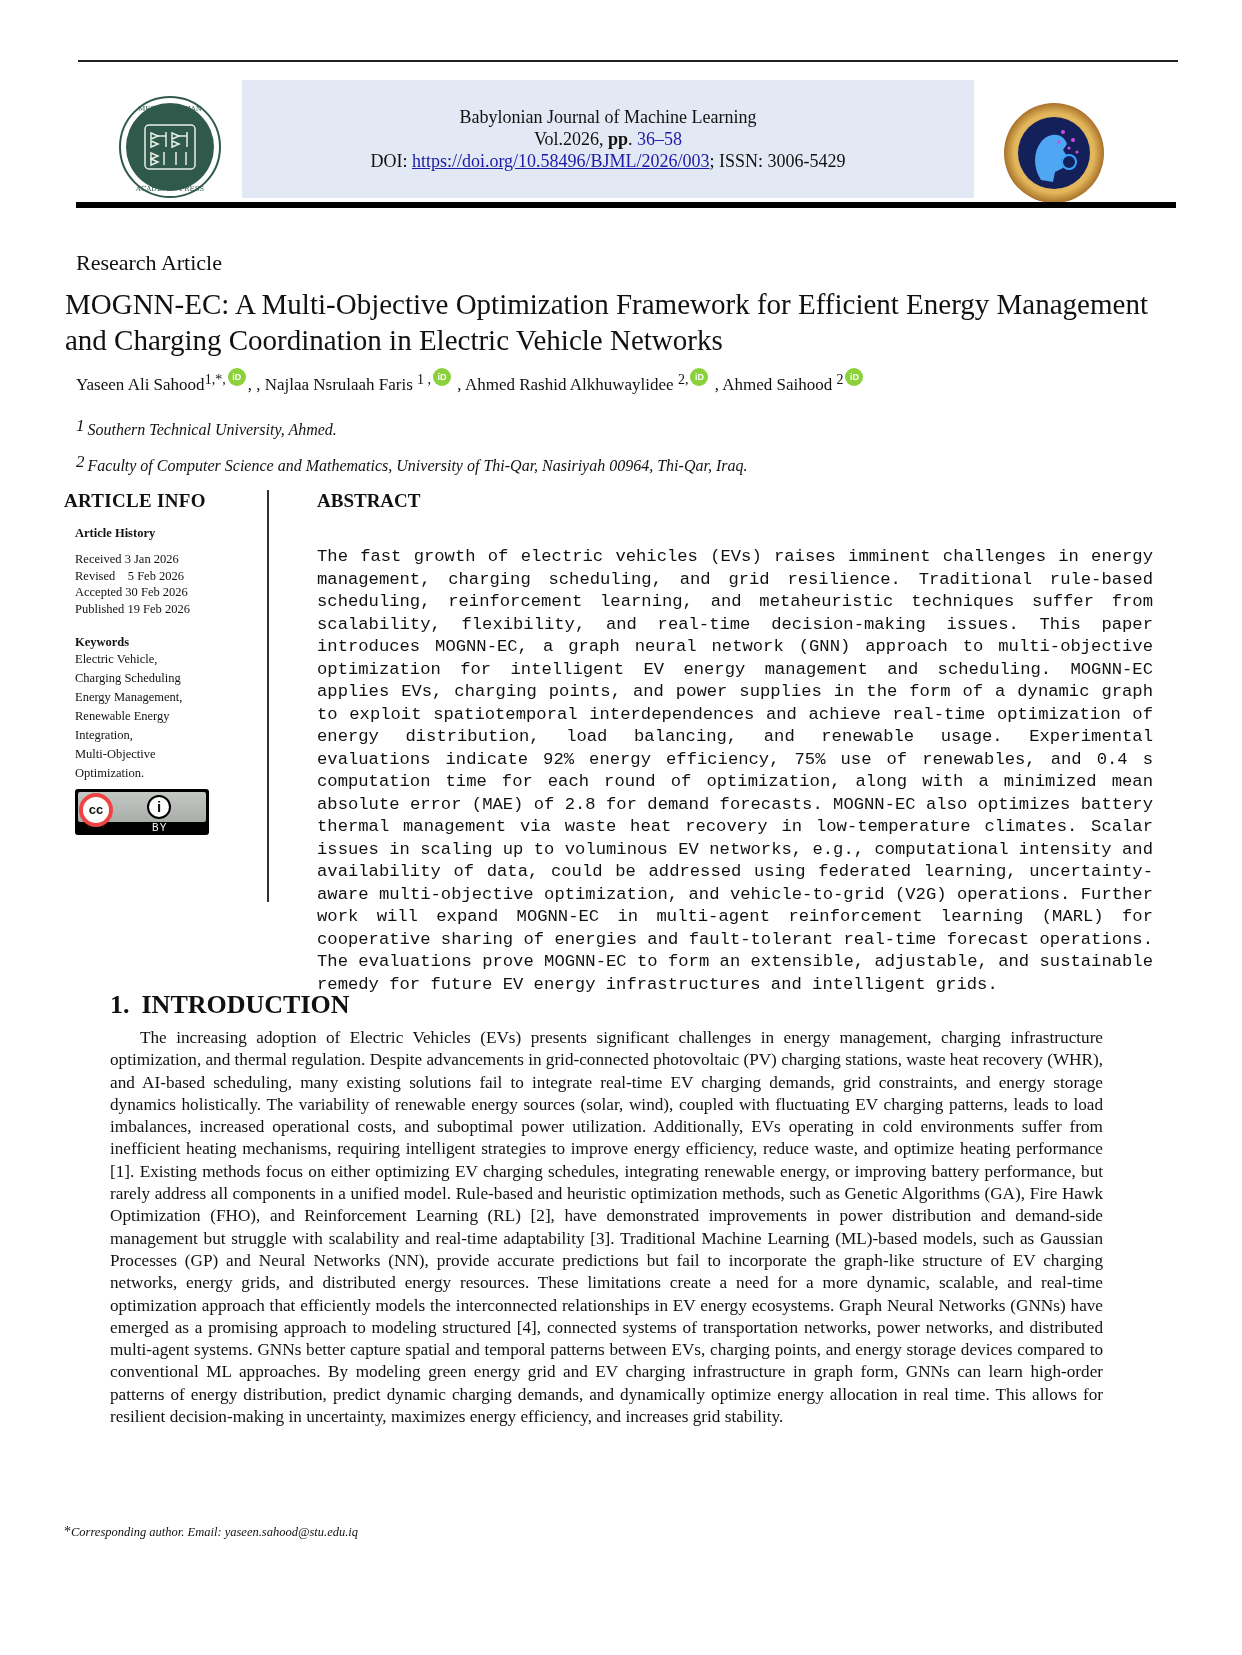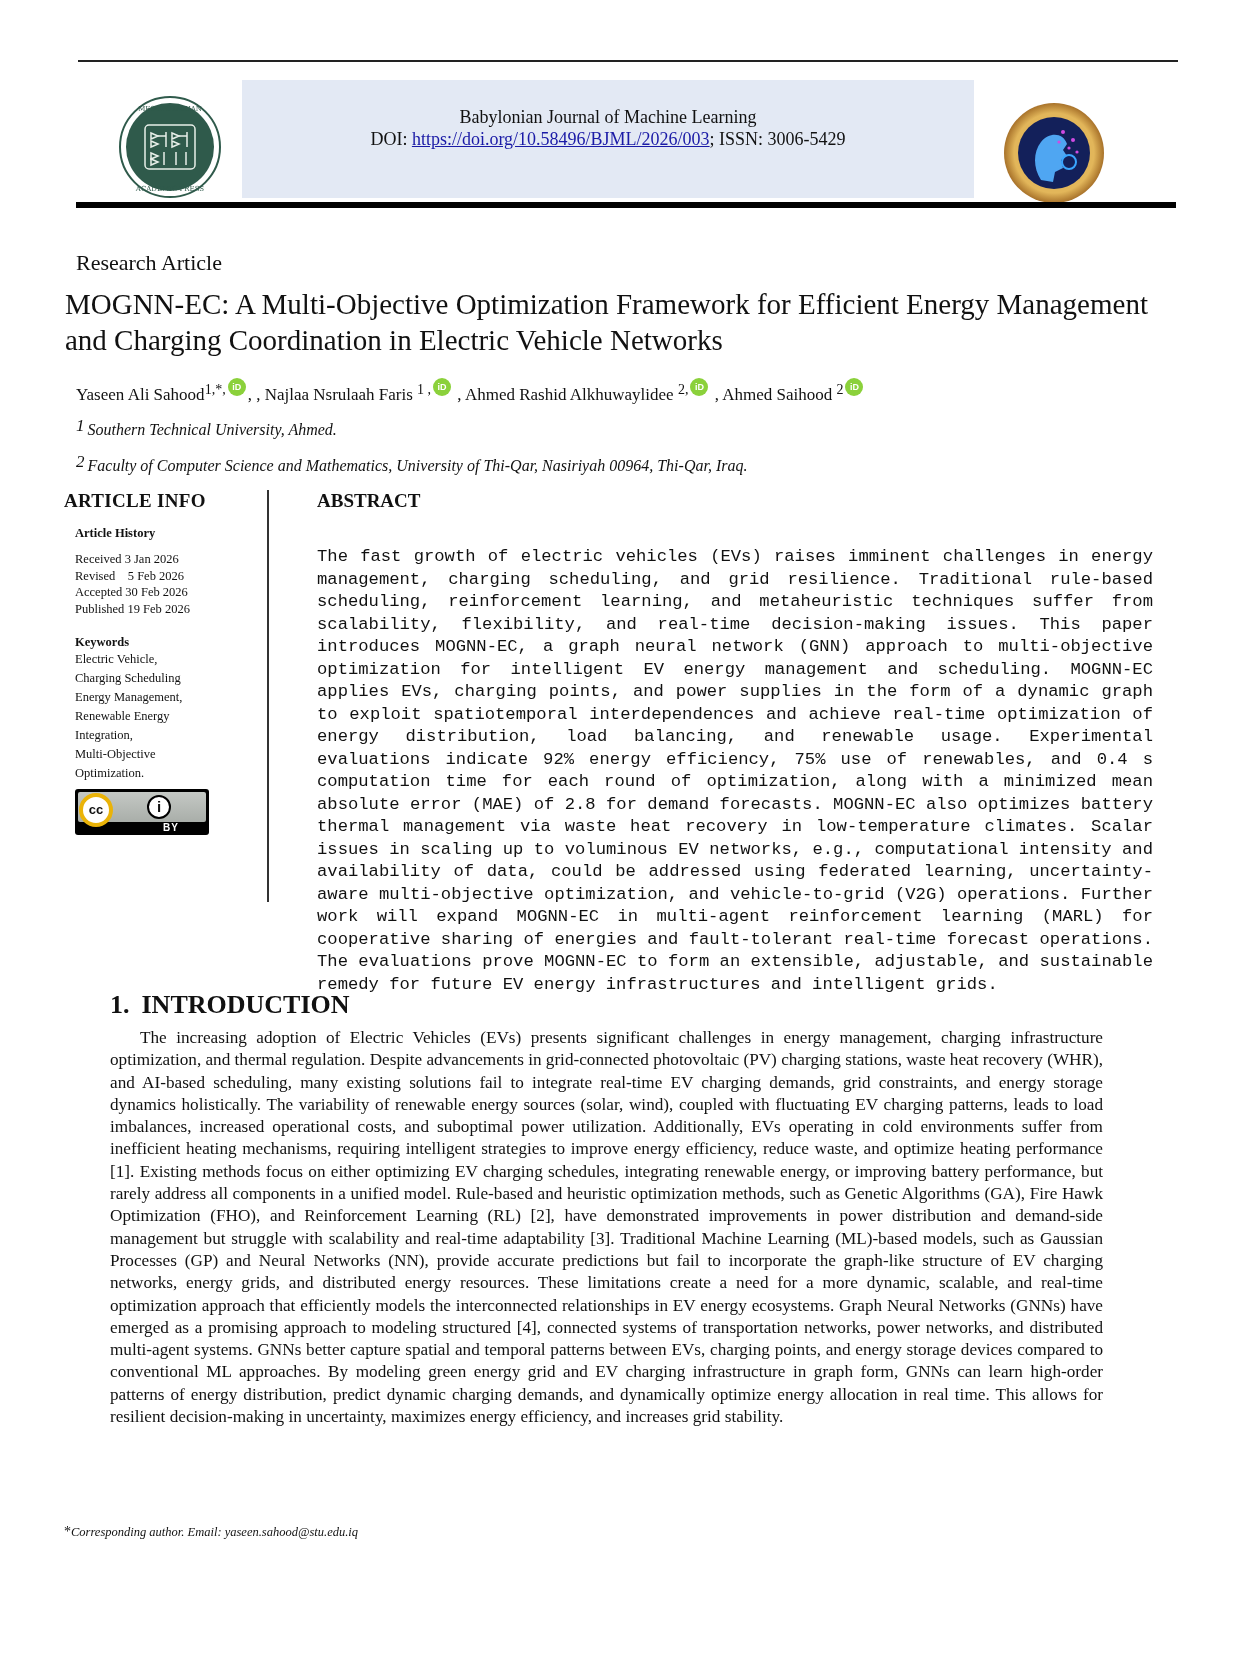--- a/index.html
+++ b/index.html
@@ -34,21 +34,21 @@
       font-size: 29px; line-height: 36px; font-weight: normal;
     }
     .authors {
       position: absolute; left: 76px; top: 366px; font-size: 17px; white-space: nowrap;
     }
     .authors sup { font-size: 14px; vertical-align: 6px; }
     .orcid {
       display: inline-block; width: 18px; height: 18px; border-radius: 50%;
       background: #8bd13b; color: #fff; font-family: "Liberation Sans", sans-serif;
       font-size: 9px; font-weight: bold; text-align: center; line-height: 18px;
-      vertical-align: 10px; margin: 12px 2px;
+      vertical-align: 10px; margin: 2px 2px;
     }
     .affil { position: absolute; left: 76px; font-size: 16px; font-style: italic; }
     .affil sup { font-size: 17px; font-style: italic; vertical-align: 4px; margin-right: 3px; }
     .affil1 { top: 416px; }
     .affil2 { top: 452px; }
 
     .info-col { position: absolute; left: 64px; top: 490px; width: 200px; }
     .info-heading { font-size: 19px; font-weight: bold; letter-spacing: 0.3px; }
     .info-sub { font-size: 12.5px; font-weight: bold; margin: 14px 0 0 11px; }
     .history { margin: 10px 0 0 11px; font-size: 12.5px; line-height: 16.5px; }
@@ -57,31 +57,31 @@
     .cc-badge {
       margin: 6px 0 0 11px; width: 134px; height: 46px; background: #000;
       border-radius: 3px; position: relative; overflow: hidden;
     }
     .cc-inner {
       position: absolute; left: 3px; top: 3px; width: 128px; height: 30px;
       background: linear-gradient(#c4c8c4, #a9aea9); border-radius: 2px;
     }
     .cc-circle {
       position: absolute; left: 4px; top: 4px; width: 34px; height: 34px; border-radius: 50%;
-      background: #fff; border: 4px solid #eab308; font-family: "Liberation Sans", sans-serif;
+      background: #fff; border: 4px solid #ef4444; font-family: "Liberation Sans", sans-serif;
       font-weight: bold; font-size: 13px; line-height: 26px; text-align: center;
     }
     .by-circle {
       position: absolute; left: 72px; top: 6px; width: 24px; height: 24px; border-radius: 50%;
       background: #fff; border: 2px solid #000; font-family: "Liberation Sans", sans-serif;
       font-weight: bold; font-size: 15px; line-height: 20px; text-align: center;
     }
     .by-text {
-      position: absolute; left: 72px; top: 33px; color: #fff; font-family: "Liberation Sans", sans-serif;
-      font-size: 10px; font-weight: bold; letter-spacing: 1px; padding-left: 16px;
+      position: absolute; left: 61px; top: 33px; color: #fff; font-family: "Liberation Sans", sans-serif;
+      font-size: 10px; font-weight: normal; letter-spacing: 1px; padding-left: 16px;
     }
     .vline { position: absolute; left: 267px; top: 490px; width: 2px; height: 412px; background: #333; }
 
     .abstract-col { position: absolute; left: 317px; top: 490px; width: 836px; }
     .abstract-heading { font-size: 19px; font-weight: bold; }
     .abstract-text {
       margin-top: 34px; font-size: 17.2px; line-height: 22.5px; text-align: justify; font-family: Liberation Mono, monospace;
     }
 
     .intro-heading {
@@ -123,20 +123,23 @@
         <line x1="68" y1="57" x2="68" y2="70"></line>
     </g>
     <text x="52" y="16" font-size="7" text-anchor="middle" fill="#2f5a4b" font-family="DejaVu Serif, serif">MESOPOTAMIAN</text>
     <text x="52" y="96" font-size="7" text-anchor="middle" fill="#2f5a4b" font-family="DejaVu Serif, serif">ACADEMIC PRESS</text>
   </svg>
 </div>
 
 <div class="header-box">
   <div>Babylonian Journal of Machine Learning</div>
   <div>
+    <span>Vol.2026, </span><b>pp</b><span>. </span><span class="pages">36–58</span>
+  </div>
+  <div>
     <span>DOI: </span><a>https://doi.org/10.58496/BJML/2026/003</a><span>; ISSN: 3006-5429</span>
   </div>
 </div>
 
 <div class="logo-right">
   <svg width="102" height="102" viewBox="0 0 102 102">
     <defs>
       <radialGradient id="gold" cx="50%" cy="50%" r="50%">
         <stop offset="80%" stop-color="#e2b65a"></stop>
         <stop offset="100%" stop-color="#a8722a"></stop>

